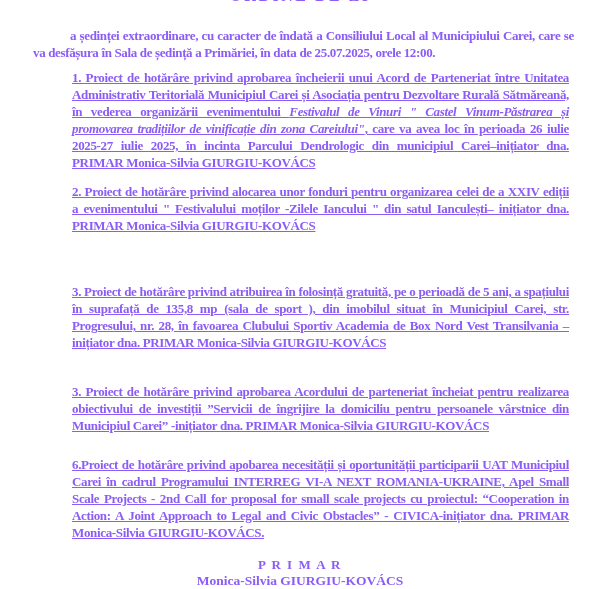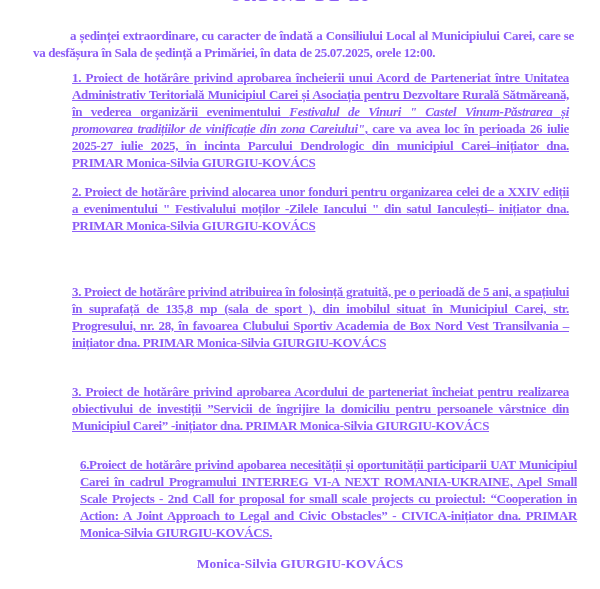--- a/index.html
+++ b/index.html
@@ -52,21 +52,21 @@
     position: absolute;
     left: 72px;
     width: 497px;
     text-decoration: underline;
   }
   .item-1 { top: 69px; }
   .item-2 { top: 183px; }
   .item-3 { top: 242px; margin-top: 41px; }
   .item-4 { top: 327px; }
   .item-5 { top: 383px; }
-  .item-6 { top: 456px; margin-left: 8px; }
+  .item-6 { top: 456px; }
   .item .it { font-style: italic; }
   .footer {
     position: absolute;
     top: 556px;
     left: 0;
     width: 600px;
     text-align: center;
   }
   .sig-title {
     font-size: 13px;
@@ -93,16 +93,17 @@
   <p class="item item-2">2. Proiect de hotărâre  privind  alocarea unor fonduri pentru organizarea celei de a XXIV ediții a evenimentului " Festivalului moților -Zilele Iancului " din satul Ianculești– inițiator dna.  PRIMAR Monica-Silvia GIURGIU-KOVÁCS</p>
 
   <p class="item item-3">3. Proiect de hotărâre privind   atribuirea în folosință gratuită, pe o perioadă de 5 ani, a spațiului în suprafață de 135,8 mp (sala de sport ), din imobilul situat în Municipiul Carei, str. Progresului, nr. 28, în favoarea Clubului Sportiv Academia de Box Nord Vest Transilvania  – inițiator dna.  PRIMAR Monica-Silvia GIURGIU-KOVÁCS</p>
 
 
   <p class="item item-5">3. Proiect de hotărâre privind  aprobarea Acordului de parteneriat încheiat pentru realizarea obiectivului de investiții ”Servicii de îngrijire la domiciliu pentru persoanele vârstnice din Municipiul Carei” -inițiator dna.   PRIMAR Monica-Silvia GIURGIU-KOVÁCS</p>
 
   <p class="item item-6">6.Proiect de hotărâre privind apobarea necesității și oportunității participarii UAT Municipiul Carei în cadrul Programului INTERREG VI-A NEXT ROMANIA-UKRAINE, Apel Small Scale Projects - 2nd Call for proposal for small scale projects cu proiectul: “Cooperation in Action: A Joint Approach to Legal and Civic Obstacles” - CIVICA-inițiator dna.  PRIMAR Monica-Silvia GIURGIU-KOVÁCS.</p>
 
   <div class="footer">
+    <div class="sig-title">P R I M A R</div>
     <div class="sig-name">Monica-Silvia GIURGIU-KOVÁCS</div>
   </div>
 
 </div>
 
 </body></html>

